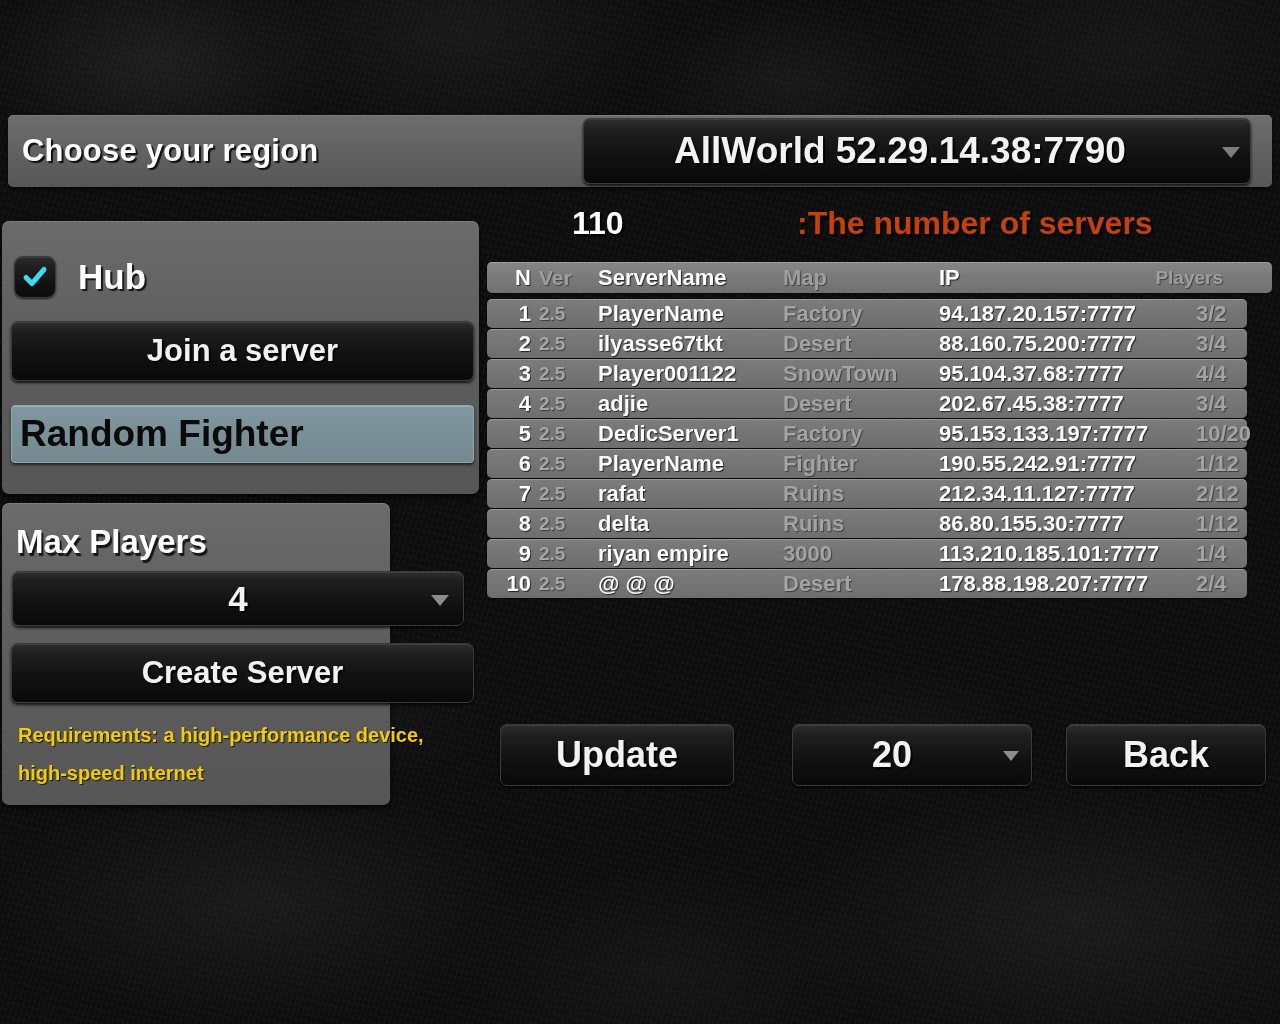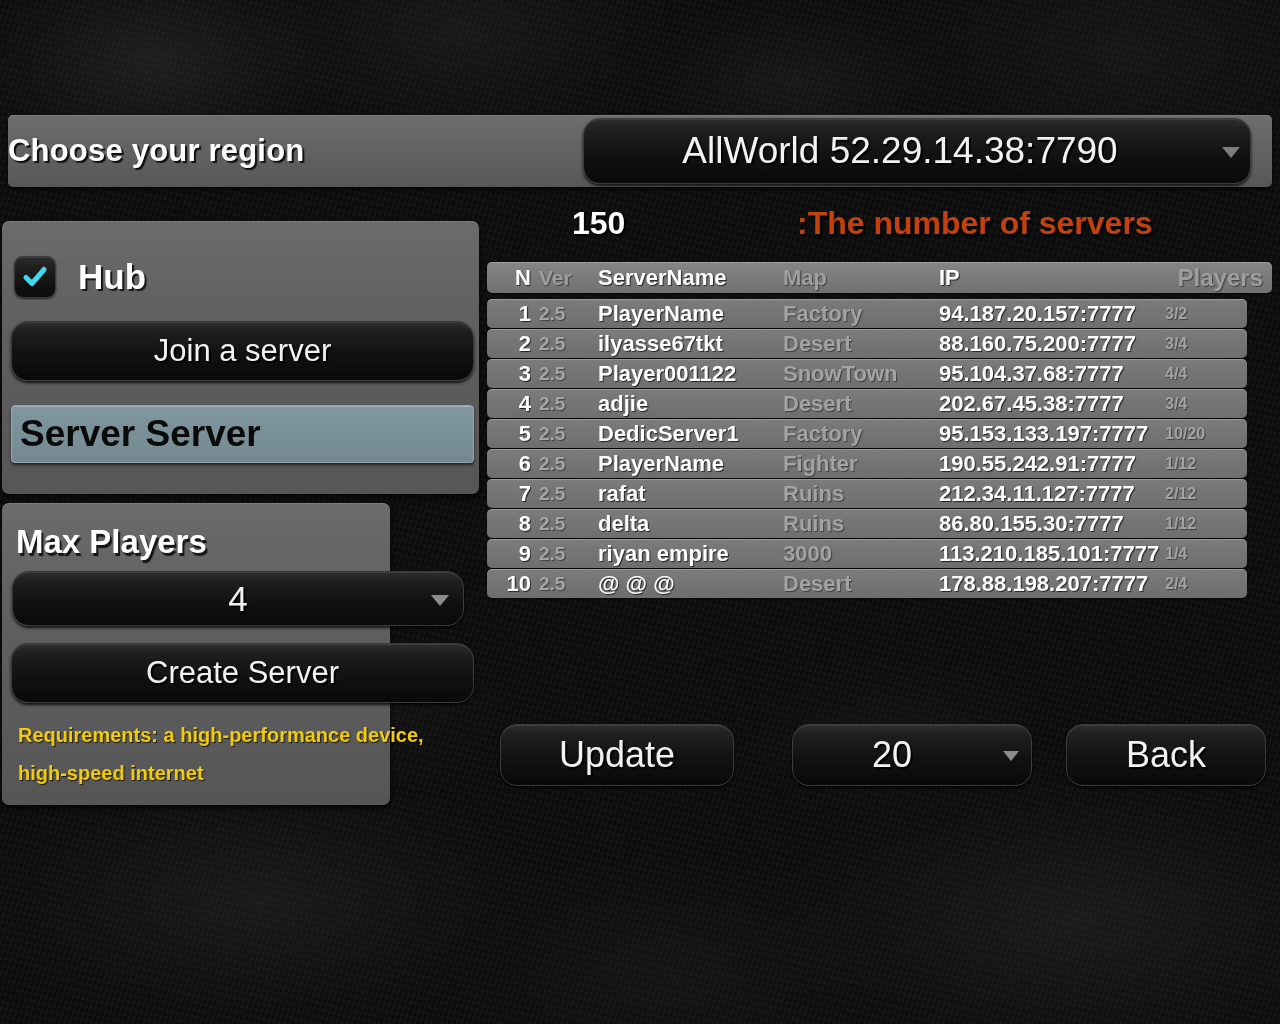--- a/index.html
+++ b/index.html
@@ -44,37 +44,37 @@
   .region-bar {
     position: absolute;
     left: 8px; top: 115px;
     width: 1264px; height: 72px;
     border-radius: 5px;
     background: linear-gradient(180deg, #6e6e6e 0%, #636363 45%, #575757 100%);
     box-shadow: 0 2px 4px rgba(0,0,0,.65), inset 0 1px 0 rgba(255,255,255,.10);
   }
   .region-label {
     position: absolute;
-    left: 0; top: 0; height: 72px;
+    left: 14px; top: 0; height: 72px;
     display: flex; align-items: center;
     font-size: 31px; font-weight: bold; color: #ffffff;
     text-shadow: 2px 2px 1px rgba(0,0,0,.85);
     letter-spacing: .2px;
     white-space: nowrap;
   }
 
   
   .dk-btn {
     background: linear-gradient(180deg, #2e2e2e 0%, #1e1e1e 18%, #121212 55%, #090909 100%);
     border: 1px solid #3b3b3b;
-    border-radius: 17px;
+    border-radius: 7px;
     box-shadow: 0 2px 3px rgba(0,0,0,.8), inset 0 1px 0 rgba(255,255,255,.09);
     color: #f2f2f2;
     display: flex; align-items: center; justify-content: center;
-    font-weight: normal;
+    font-weight: bold;
     text-shadow: 2px 2px 1px rgba(0,0,0,.9);
     cursor: pointer;
     position: relative;
   }
   .caret {
     position: absolute;
     right: 14px; top: 50%;
     width: 0; height: 0;
     margin-top: -4px;
     border-left: 9px solid transparent;
@@ -220,28 +220,28 @@
     display: flex; align-items: center;
     font-weight: bold;
     white-space: nowrap;
     overflow: hidden;
   }
   .c-n      { left: 0;    width: 44px;  justify-content: flex-end; font-size: 22px; color: #ffffff; text-shadow: 1px 1px 1px rgba(0,0,0,.7); }
   .c-ver    { left: 52px; width: 46px;  font-size: 19px; color: #a6a6a6; text-shadow: 1px 1px 1px rgba(0,0,0,.45); }
   .c-name   { left: 111px; width: 180px; font-size: 22px; color: #ffffff; text-shadow: 1px 1px 1px rgba(0,0,0,.7); }
   .c-map    { left: 296px; width: 150px; font-size: 22px; color: #a3a3a3; text-shadow: 1px 1px 1px rgba(0,0,0,.45); }
   .c-ip     { left: 452px; width: 250px; font-size: 22px; color: #ffffff; text-shadow: 1px 1px 1px rgba(0,0,0,.7); }
-  .c-play   { left: 676px; width: 86px;  justify-content: flex-start; padding-left: 2px; font-size: 16px; color: #a3a3a3; text-shadow: 1px 1px 1px rgba(0,0,0,.45); }
+  .c-play   { left: 707px; width: 86px;  justify-content: flex-start; padding-left: 2px; font-size: 22px; color: #a3a3a3; text-shadow: 1px 1px 1px rgba(0,0,0,.45); }
 
   .thead .c-n    { color: #ffffff; font-size: 22px; }
   .thead .c-ver  { color: #9e9e9e; font-size: 21px; }
   .thead .c-name { color: #ffffff; font-size: 22px; }
   .thead .c-map  { color: #9e9e9e; font-size: 22px; }
   .thead .c-ip   { left: 452px; color: #ffffff; font-size: 22px; }
-  .thead .c-play { left: 680px; width: 110px; justify-content: flex-end; padding-right: 14px; color: #9e9e9e; font-size: 24px; }
+  .thead .c-play { left: 640px; width: 110px; justify-content: flex-end; padding-right: 14px; color: #9e9e9e; font-size: 19px; }
 
   
   .btn-update {
     position: absolute;
     left: 500px; top: 724px;
     width: 234px; height: 62px;
     font-size: 36px;
   }
   .count-select {
     position: absolute;
@@ -283,42 +283,42 @@
         </svg>
       </span>
       <span class="hub-label">Hub</span>
     </div>
 
     <div class="dk-btn btn-wide btn-join">
       <span>Join a server</span>
     </div>
 
     <div class="btn-random">
-      <span>Server Server</span>
+      <span>Random Fighter</span>
     </div>
   </div>
 
   <div class="panel panel-bot">
 
     <div class="maxplayers-label">Max Players</div>
 
     <div class="dk-btn maxplayers-select">
       <span>4</span>
       <span class="caret"></span>
     </div>
 
     <div class="dk-btn btn-wide btn-create">
       <span>Create Server</span>
     </div>
 
     <div class="requirements">Requirements: a high-performance device, high-speed internet</div>
   </div>
 
   <div class="count-row">
-    <span class="count-number">150</span>
+    <span class="count-number">110</span>
     <span class="count-caption">:The number of servers</span>
   </div>
 
   <div class="table">
 
     <div class="srow thead">
       <span class="cell c-n">N</span>
       <span class="cell c-ver">Ver</span>
       <span class="cell c-name">ServerName</span>
       <span class="cell c-map">Map</span>

